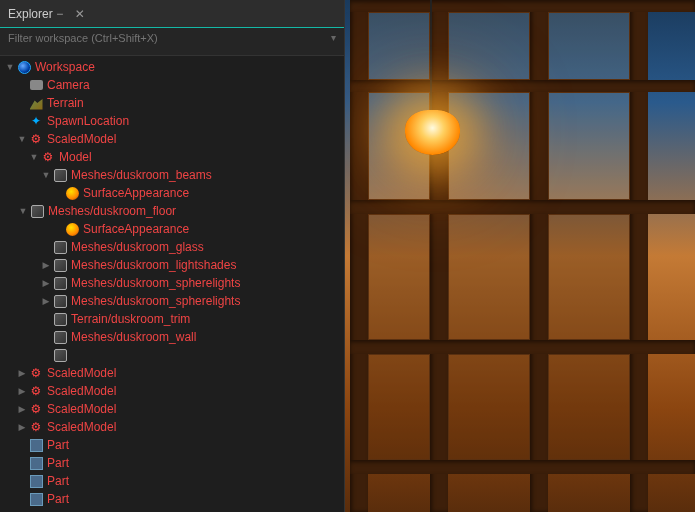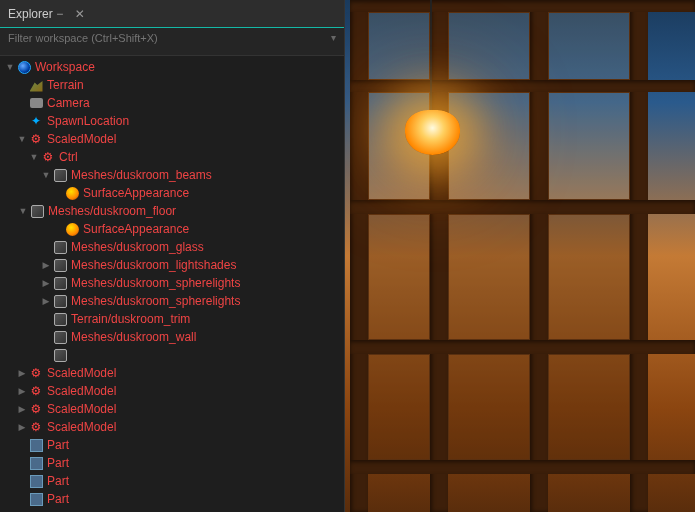--- a/index.html
+++ b/index.html
@@ -312,51 +312,51 @@
   <div class="tree-item" style="padding-left: 4px;">
         <span class="tree-arrow expanded"></span>
         <span class="tree-icon">
           <span class="globe-icon"></span>
         </span>
         <span class="tree-label">Workspace</span>
       </div>
       <div class="tree-item" style="padding-left: 16px;">
         <span class="tree-arrow none"></span>
         <span class="tree-icon">
+          <span class="camera-icon"></span>
+        </span>
+        <span class="tree-label">Camera</span>
+      </div>
+      <div class="tree-item" style="padding-left: 16px;">
+        <span class="tree-arrow none"></span>
+        <span class="tree-icon">
           <span class="terrain-icon"></span>
         </span>
         <span class="tree-label">Terrain</span>
-      </div>
-      <div class="tree-item" style="padding-left: 16px;">
-        <span class="tree-arrow none"></span>
-        <span class="tree-icon">
-          <span class="camera-icon"></span>
-        </span>
-        <span class="tree-label">Camera</span>
       </div>
       <div class="tree-item" style="padding-left: 16px;">
         <span class="tree-arrow none"></span>
         <span class="tree-icon" style="color: rgb(0, 170, 255);">
           <span class="spawn-icon">✦</span>
         </span>
         <span class="tree-label">SpawnLocation</span>
       </div>
       <div class="tree-item" style="padding-left: 16px;">
         <span class="tree-arrow expanded"></span>
         <span class="tree-icon">
           <span style="color:#ff4444;font-size:12px;">⚙</span>
         </span>
         <span class="tree-label">ScaledModel</span>
       </div>
       <div class="tree-item" style="padding-left: 28px;">
         <span class="tree-arrow expanded"></span>
         <span class="tree-icon">
           <span style="color:#ff4444;font-size:12px;">⚙</span>
         </span>
-        <span class="tree-label">Ctrl</span>
+        <span class="tree-label">Model</span>
       </div>
       <div class="tree-item" style="padding-left: 40px;">
         <span class="tree-arrow expanded"></span>
         <span class="tree-icon">
           <span class="mesh-icon"></span>
         </span>
         <span class="tree-label">Meshes/duskroom_beams</span>
       </div>
       <div class="tree-item" style="padding-left: 52px;">
         <span class="tree-arrow none"></span>

